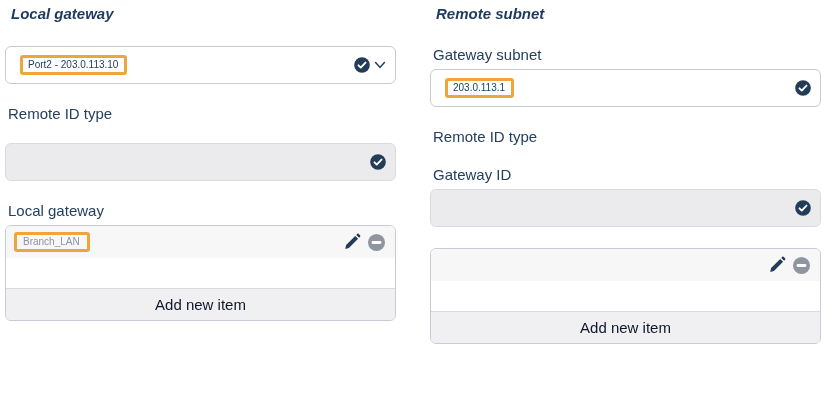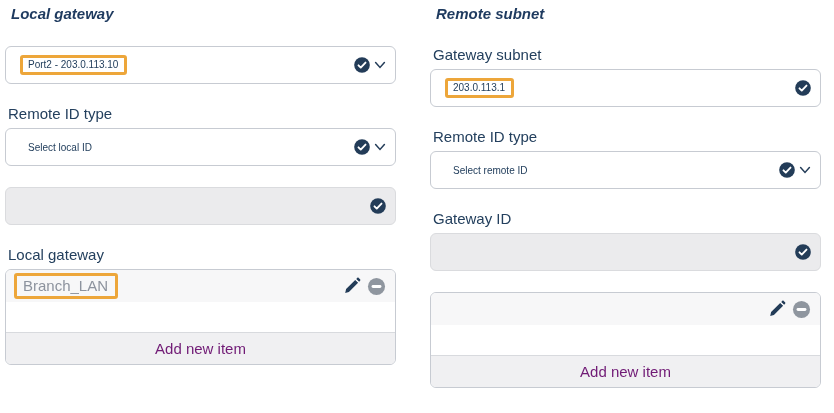--- a/index.html
+++ b/index.html
@@ -49,29 +49,29 @@
   .listbox {
     height: 96px; width: 100%;
     border: 1px solid #c7cbd2; border-radius: 6px;
     background: #fff; overflow: hidden;
     display: flex; flex-direction: column;
   }
   .list-item {
     height: 32px; flex: 0 0 32px;
     display: flex; align-items: center;
     padding: 0 9px 0 8px;
-    background: #f7f7f8; color: #8d939e; font-size: 15px;
+    background: #f7f7f8; color: #8d939e; font-size: 10px;
   }
   .list-item .hl { padding: 1px 7px 2px 6px; }
   .item-icons { margin-left: auto; display: flex; align-items: center; gap: 5px; }
   .list-spacer { flex: 1 1 auto; background: #fff; }
   .list-footer {
     height: 32px; flex: 0 0 32px;
     border-top: 1px solid #d8dade; background: #f0f0f2;
-    color: #701a75; font-size: 15px;
+    color: #0f172a; font-size: 15px;
     display: flex; align-items: center; justify-content: center;
     cursor: pointer;
   }
 </style>
 </head>
 <body>
 
 <div class="form">
 
   <div class="col">
@@ -87,32 +87,20 @@
           </svg>
           <svg class="ic-chevron" viewBox="0 0 14 14">
             <path d="M2.6 4.6L7 9.4l4.4-4.8" fill="none" stroke="#233c58" stroke-width="1.5" stroke-linecap="round"></path>
           </svg>
         </span>
       </div>
     </div>
 
     <div class="field">
       <div class="field-label">Remote ID type</div>
-      <div class="control">
-        <span class="value plain">Select local ID</span>
-        <span class="icon-slot">
-          <svg class="ic-check" viewBox="0 0 20 20">
-            <circle cx="10" cy="10" r="8.7" fill="#233c58"></circle>
-            <path d="M6.1 10.4l2.5 2.5 5.3-5.6" fill="none" stroke="#fff" stroke-width="2.1" stroke-linecap="round" stroke-linejoin="round"></path>
-          </svg>
-          <svg class="ic-chevron" viewBox="0 0 14 14">
-            <path d="M2.6 4.6L7 9.4l4.4-4.8" fill="none" stroke="#233c58" stroke-width="1.5" stroke-linecap="round"></path>
-          </svg>
-        </span>
-      </div>
     </div>
 
     <div class="field">
       <div class="control disabled">
         <span class="value"></span>
         <span class="icon-slot">
           <svg class="ic-check" viewBox="0 0 20 20">
             <circle cx="10" cy="10" r="8.7" fill="#233c58"></circle>
             <path d="M6.1 10.4l2.5 2.5 5.3-5.6" fill="none" stroke="#fff" stroke-width="2.1" stroke-linecap="round" stroke-linejoin="round"></path>
           </svg>
@@ -154,32 +142,20 @@
           <svg class="ic-check" viewBox="0 0 20 20">
             <circle cx="10" cy="10" r="8.7" fill="#233c58"></circle>
             <path d="M6.1 10.4l2.5 2.5 5.3-5.6" fill="none" stroke="#fff" stroke-width="2.1" stroke-linecap="round" stroke-linejoin="round"></path>
           </svg>
         </span>
       </div>
     </div>
 
     <div class="field">
       <div class="field-label">Remote ID type</div>
-      <div class="control">
-        <span class="value plain">Select remote ID</span>
-        <span class="icon-slot">
-          <svg class="ic-check" viewBox="0 0 20 20">
-            <circle cx="10" cy="10" r="8.7" fill="#233c58"></circle>
-            <path d="M6.1 10.4l2.5 2.5 5.3-5.6" fill="none" stroke="#fff" stroke-width="2.1" stroke-linecap="round" stroke-linejoin="round"></path>
-          </svg>
-          <svg class="ic-chevron" viewBox="0 0 14 14">
-            <path d="M2.6 4.6L7 9.4l4.4-4.8" fill="none" stroke="#233c58" stroke-width="1.5" stroke-linecap="round"></path>
-          </svg>
-        </span>
-      </div>
     </div>
 
     <div class="field">
       <div class="field-label">Gateway ID</div>
       <div class="control disabled">
         <span class="value"></span>
         <span class="icon-slot">
           <svg class="ic-check" viewBox="0 0 20 20">
             <circle cx="10" cy="10" r="8.7" fill="#233c58"></circle>
             <path d="M6.1 10.4l2.5 2.5 5.3-5.6" fill="none" stroke="#fff" stroke-width="2.1" stroke-linecap="round" stroke-linejoin="round"></path>

